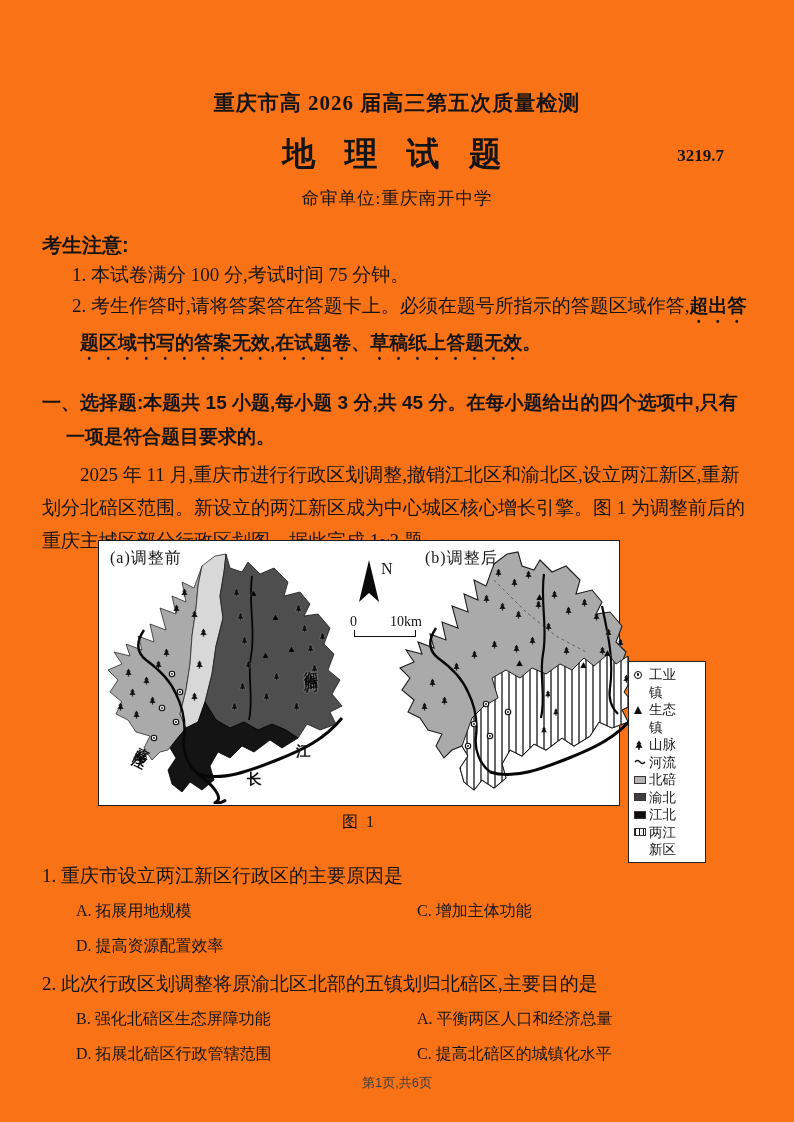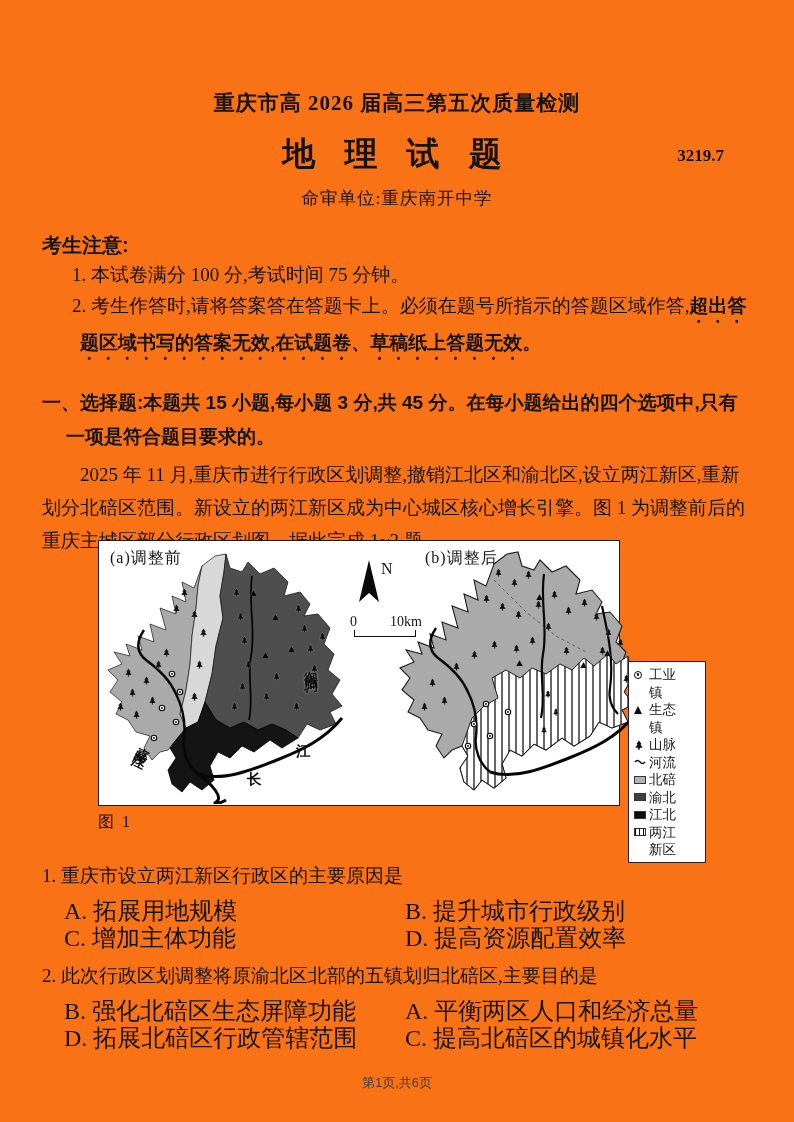--- a/index.html
+++ b/index.html
@@ -55,27 +55,27 @@
             border:1.5px solid #222; padding:4px 21px 3px 5px;margin-top:11px; }
   .lrow { display:flex; align-items:flex-start; line-height:17.5px; font-size:13.5px; }
   .licon { width:15px; flex:0 0 15px; display:flex; align-items:center; height:17.5px; }
   .ic-ind { width:8px; height:8px; border:1.4px solid #0c0c0c; border-radius:50%; position:relative; }
   .ic-ind::after { content:""; position:absolute; left:1.6px; top:1.6px; width:2.4px; height:2.4px; border-radius:50%; background:#0c0c0c; }
   .ic-tri { width:0; height:0; border-left:4.5px solid transparent; border-right:4.5px solid transparent; border-bottom:8px solid #0c0c0c; }
   .chip { width:12px; height:8px; border:1px solid #333; }
   .chip-beibei { background:#b3b3b3; } .chip-yubei { background:#3f3f3f; } .chip-jiangbei { background:#0e0e0e; }
   .chip-liangjiang { background:repeating-linear-gradient(90deg,#111 0 1.2px,#fff 1.2px 4px); }
 
-  .fig-caption { position:absolute; left:98px; top:274px; width:522px; text-align:left; font-size:16px; letter-spacing:2px; }
+  .fig-caption { position:absolute; left:98px; top:274px; width:522px; text-align:center; font-size:16px; letter-spacing:2px; }
 
   
   .questions { margin-top:305px; }
   .question { margin-top:11px; }
   .q-stem { font-size:19px; line-height:27px; }
-  .options { display:grid; grid-template-columns:341px auto; margin-left:22px; margin-top:9px; row-gap:1px; font-size:24px; line-height:26px; }
+  .options { display:grid; grid-template-columns:341px auto; margin-left:34px; margin-top:9px; row-gap:9px; font-size:16px; line-height:26px; }
 
   .footer { position:absolute; left:0; top:1074px; width:794px; text-align:center;
             font-family:"Liberation Sans","DejaVu Sans",sans-serif; font-size:13px; color:#3d3d3d; }
 
   .defs-hidden { position:absolute; width:0; height:0; overflow:hidden; }
 </style>
 </head>
 <body>
 
 <svg class="defs-hidden" aria-hidden="true">
@@ -327,21 +327,20 @@
     </div>
 
     <div class="fig-caption">图 1</div>
   </div>
 
   <div class="questions">
     <div class="question">
       <div class="q-stem">1. 重庆市设立两江新区行政区的主要原因是</div>
       <div class="options">
         <span>A. 拓展用地规模</span>
-        <span>B. 提升城市行政级别</span>
         <span>C. 增加主体功能</span>
         <span>D. 提高资源配置效率</span>
       </div>
     </div>
     <div class="question">
       <div class="q-stem">2. 此次行政区划调整将原渝北区北部的五镇划归北碚区,主要目的是</div>
       <div class="options">
         <span>B. 强化北碚区生态屏障功能</span>
         <span>A. 平衡两区人口和经济总量</span>
         <span>D. 拓展北碚区行政管辖范围</span>

